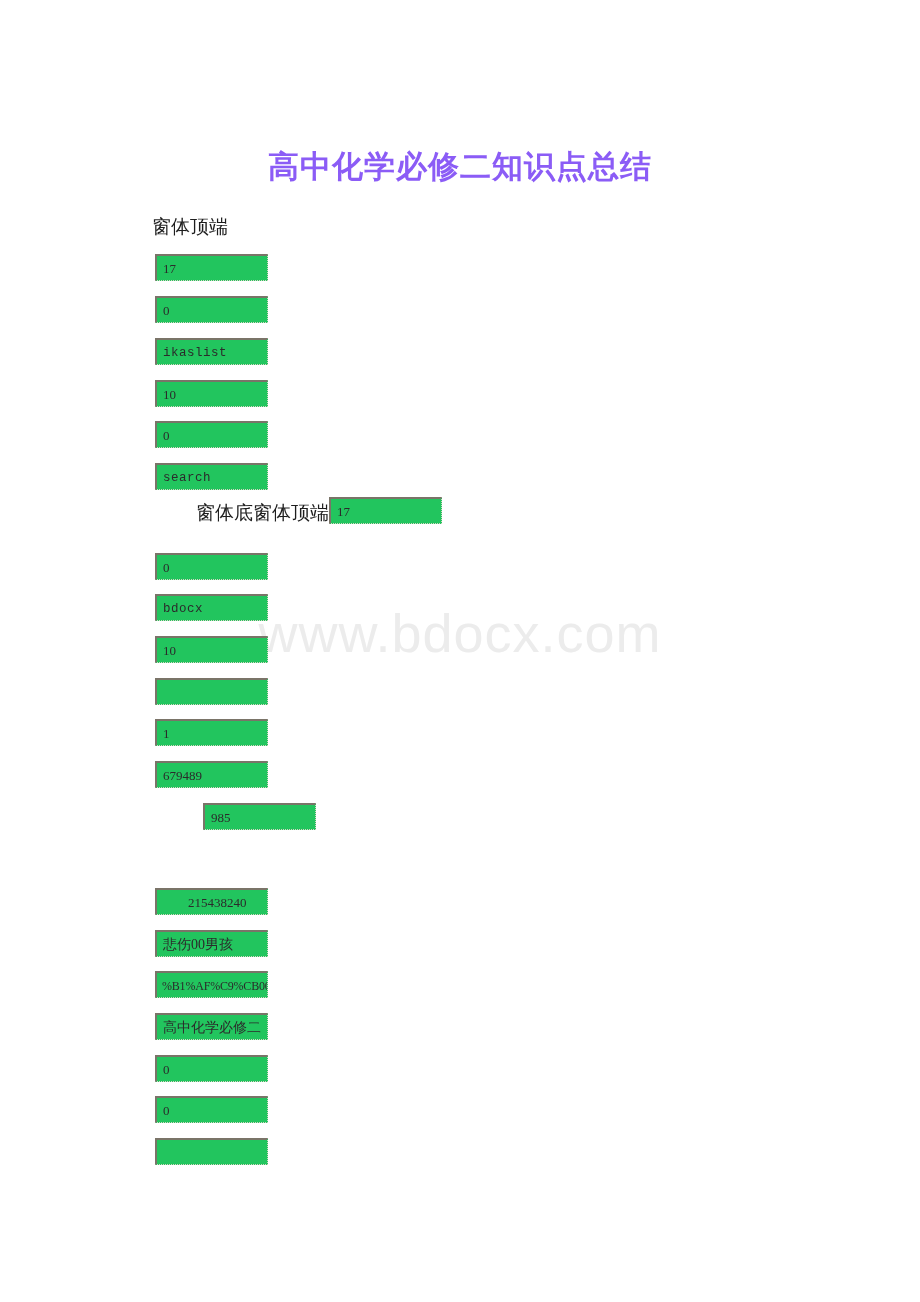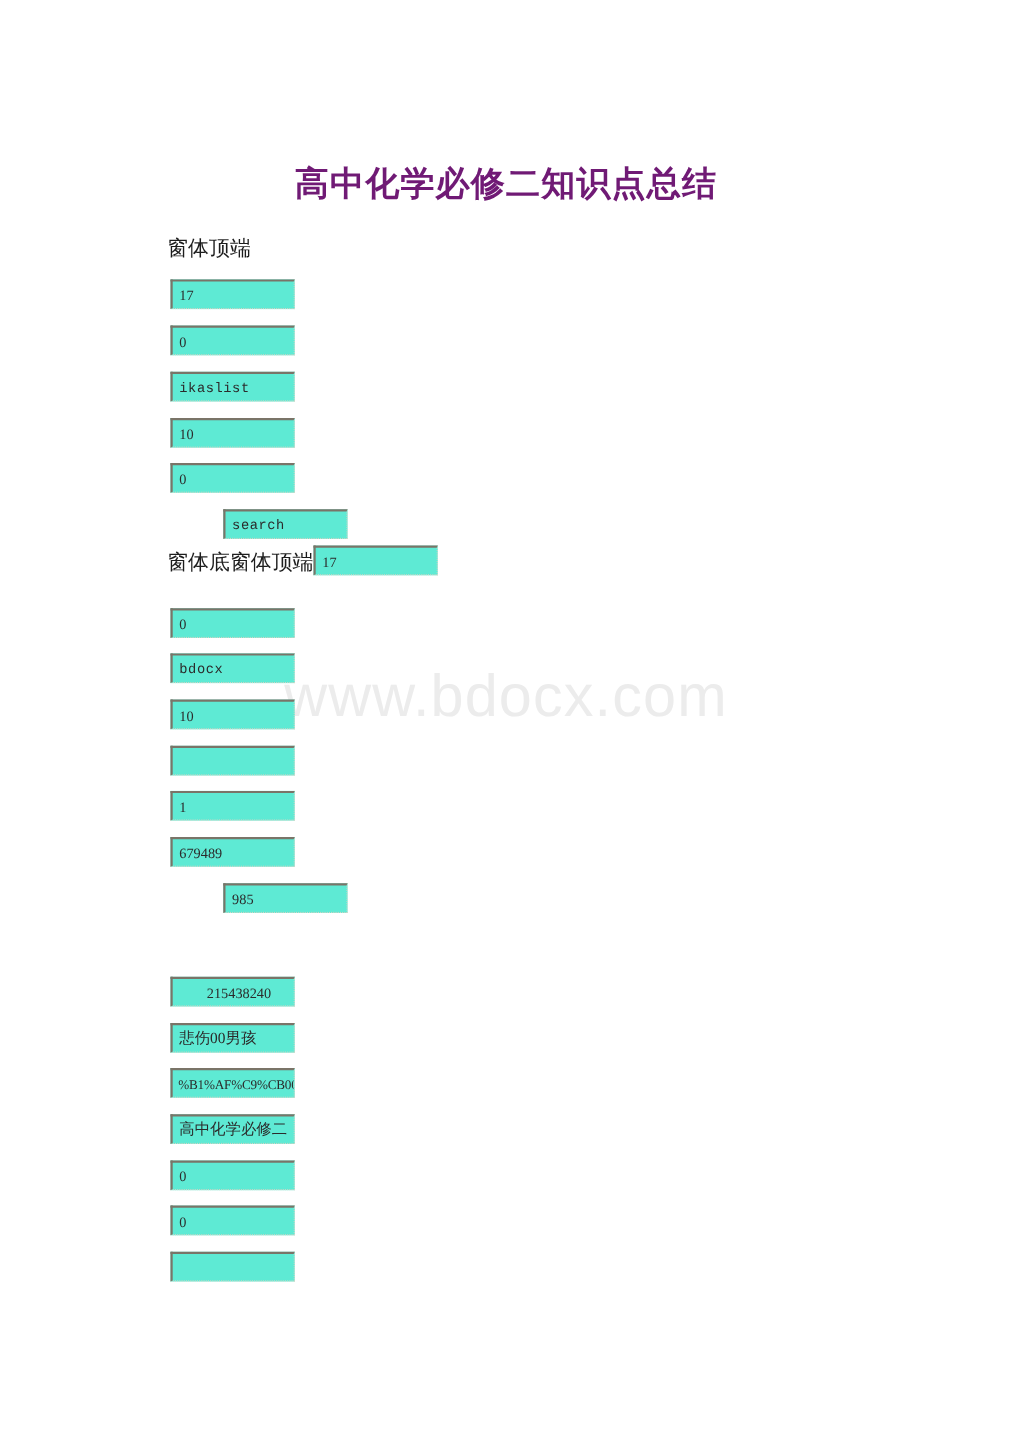--- a/index.html
+++ b/index.html
@@ -44,21 +44,21 @@
   
   .doc-title {
     position: absolute;
     left: 0;
     top: 146px;
     width: 920px;
     text-align: center;
     font-size: 31px;
     font-weight: bold;
     letter-spacing: 1px;
-    color: #701a75;
+    color: #8b5cf6;
     font-family: "Liberation Serif", "DejaVu Serif", serif;
   }
 
   
   .para {
     position: absolute;
     left: 152px;
     font-size: 19px;
     line-height: 26px;
     color: #1d1d1d;
@@ -69,21 +69,21 @@
     display: inline-block;
     vertical-align: middle;
   }
 
   
   .field {
     position: absolute;
     box-sizing: border-box;
     height: 27px;
     width: 113px;
-    background: #5eead4;
+    background: #22c55e;
     border-top: 2px solid #7a7468;
     border-left: 2px solid #7a7468;
     border-right: 1px dotted #d8d4c4;
     border-bottom: 1px dotted #d8d4c4;
     overflow: hidden;
     white-space: nowrap;
   }
   .field .val {
     display: block;
     padding: 4px 0 0 6px;
@@ -133,25 +133,25 @@
   </div>
   <div class="field" style="left:155px; top:338px;">
     <span class="val mono">ikaslist</span>
   </div>
   <div class="field" style="left:155px; top:380px;">
     <span class="val">10</span>
   </div>
   <div class="field" style="left:155px; top:421px;">
     <span class="val">0</span>
   </div>
-  <div class="field" style="left:155px; top:463px;margin-left:48px;">
+  <div class="field" style="left:155px; top:463px;">
     <span class="val mono">search</span>
   </div>
 
-  <div class="para" style="top:498px;">
+  <div class="para" style="top:498px;margin-left:44px;">
     <span class="para-inline">窗体底窗体顶端</span><span class="field inline-field" style="position:relative; display:inline-block; left:0; top:-2px; vertical-align:middle;"><span class="val">17</span></span>
   </div>
 
   <div class="field" style="left:155px; top:553px;">
     <span class="val">0</span>
   </div>
   <div class="field" style="left:155px; top:594px;">
     <span class="val mono">bdocx</span>
   </div>
   <div class="field" style="left:155px; top:636px;">

